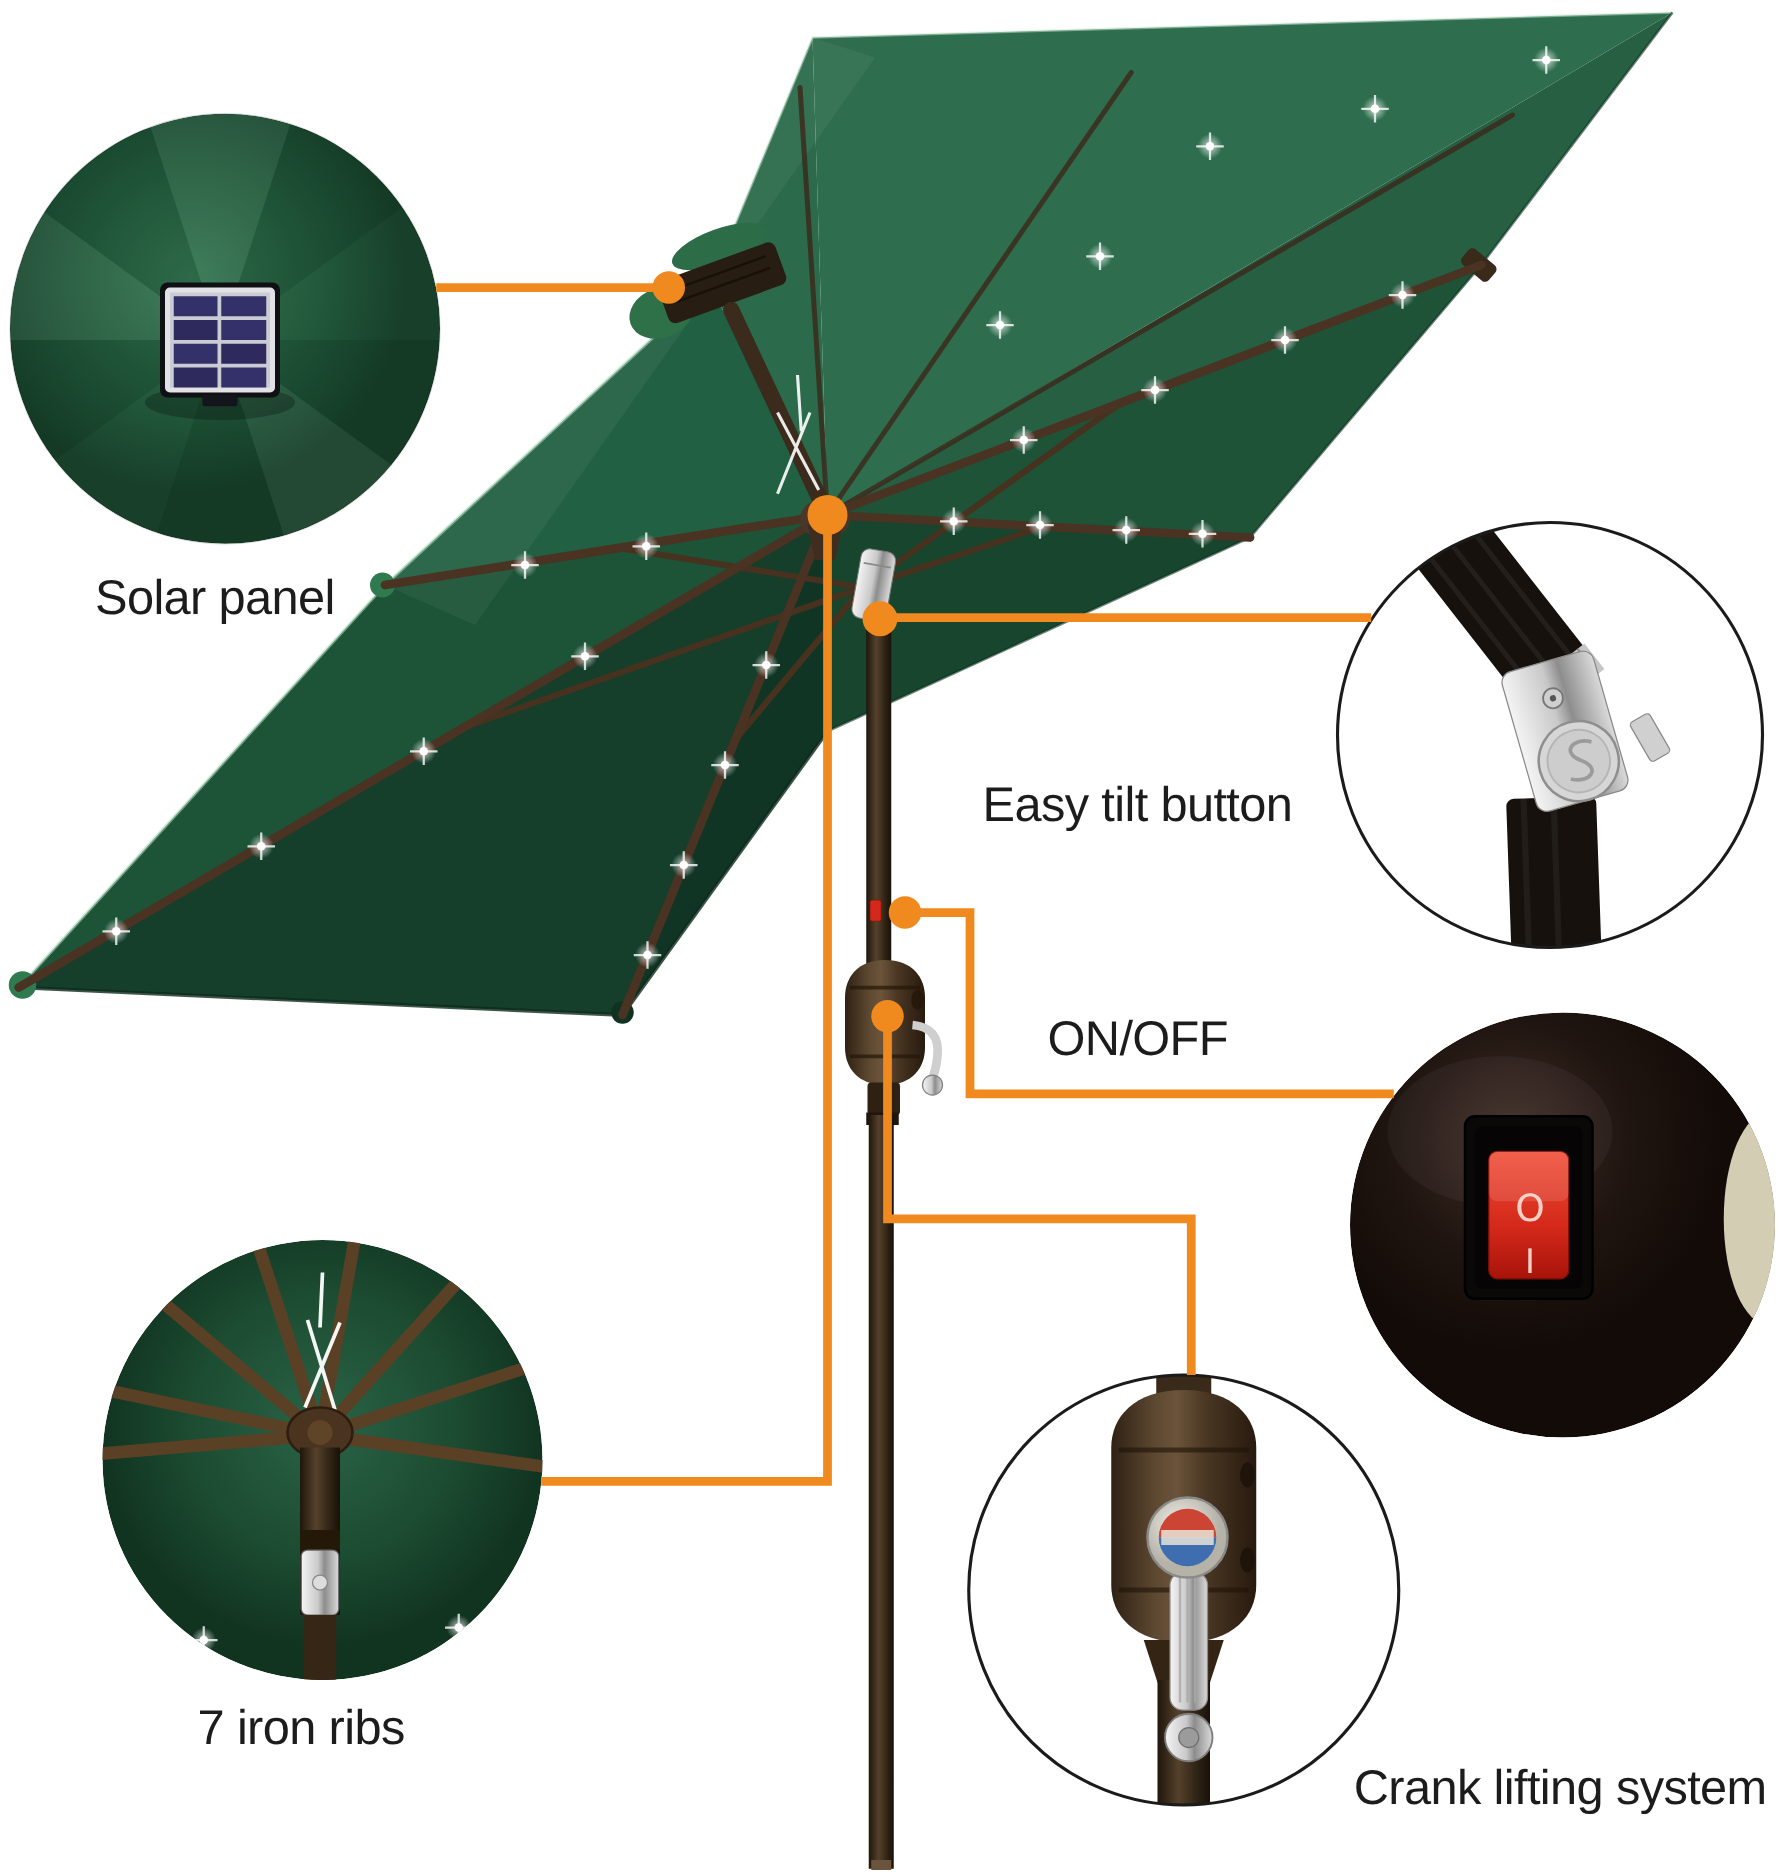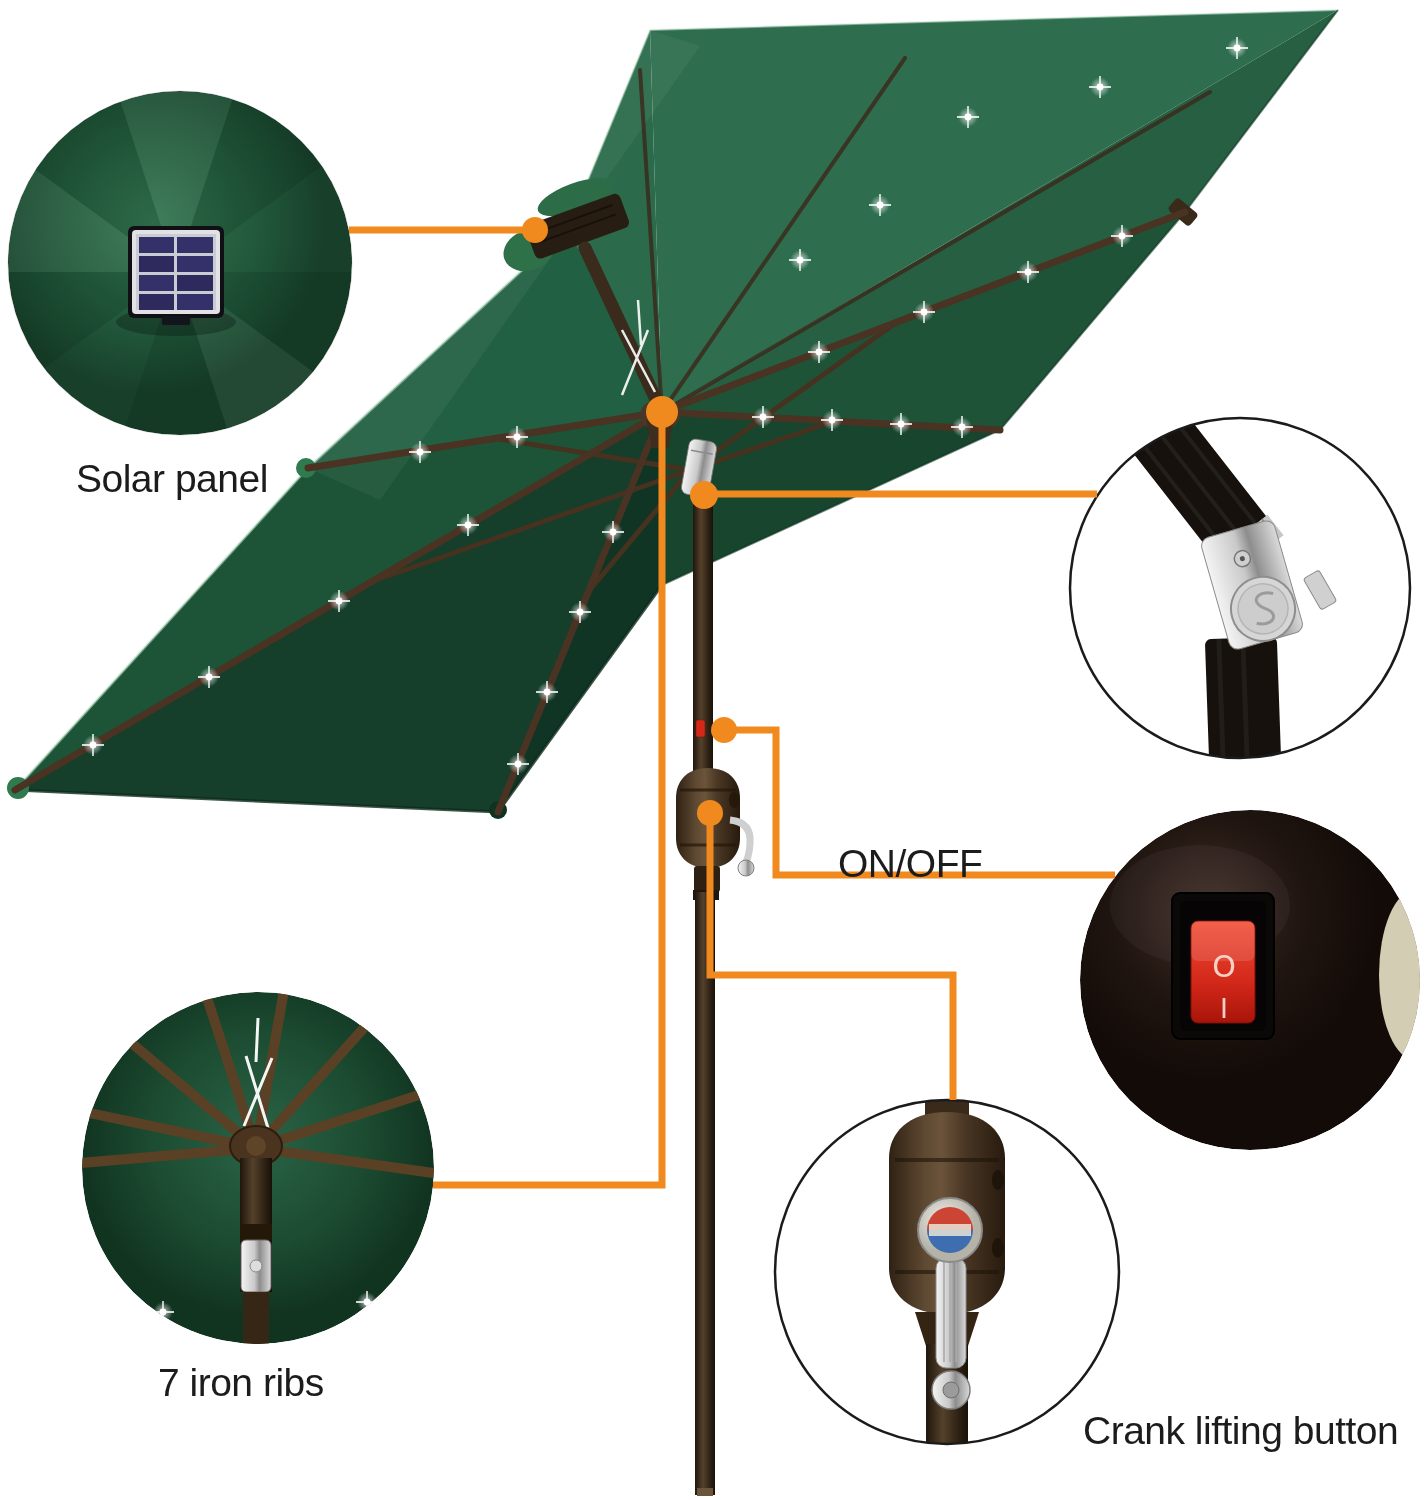--- a/index.html
+++ b/index.html
@@ -331,16 +331,17 @@
   <g style="fill:var(--accent-orange,#F08A1E)">
     <circle cx="535" cy="230" r="13"></circle>
     <circle cx="704" cy="495" r="14"></circle>
     <circle cx="662" cy="412" r="16"></circle>
     <circle cx="724" cy="730" r="13"></circle>
     <circle cx="710" cy="813" r="13"></circle>
   </g>
 </svg>
 
 <div class="label" style="left:76px;top:459px">Solar panel</div>
-<div class="label" style="left:838px;top:844px">ON/OFF</div>
+<div class="label" style="left:786px;top:625px">Easy tilt button</div>
+<div class="label" style="left:838px;top:812px">ON/OFF</div>
 <div class="label" style="left:158px;top:1363px">7 iron ribs</div>
-<div class="label" style="left:1083px;top:1411px">Crank lifting button</div>
+<div class="label" style="left:1083px;top:1411px">Crank lifting system</div>
 </div>
 
 </body></html>

